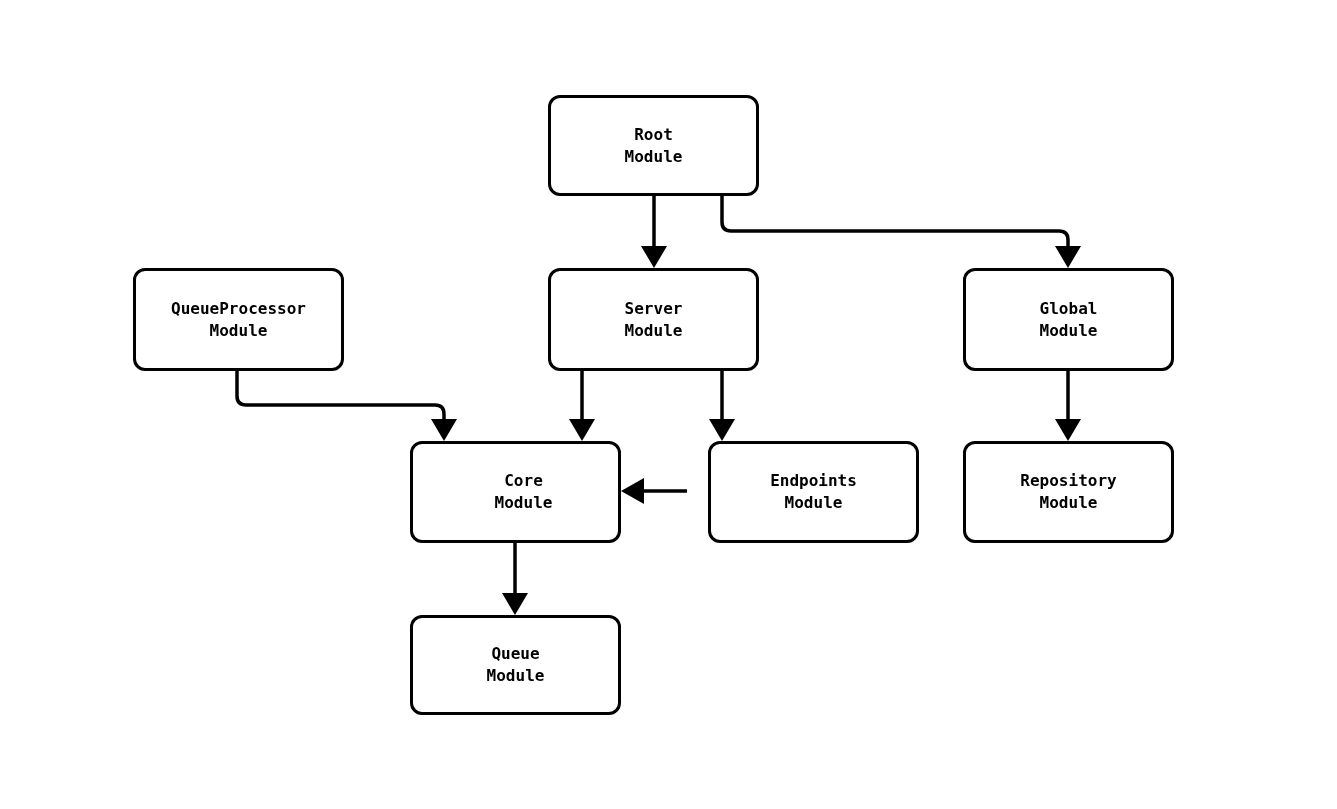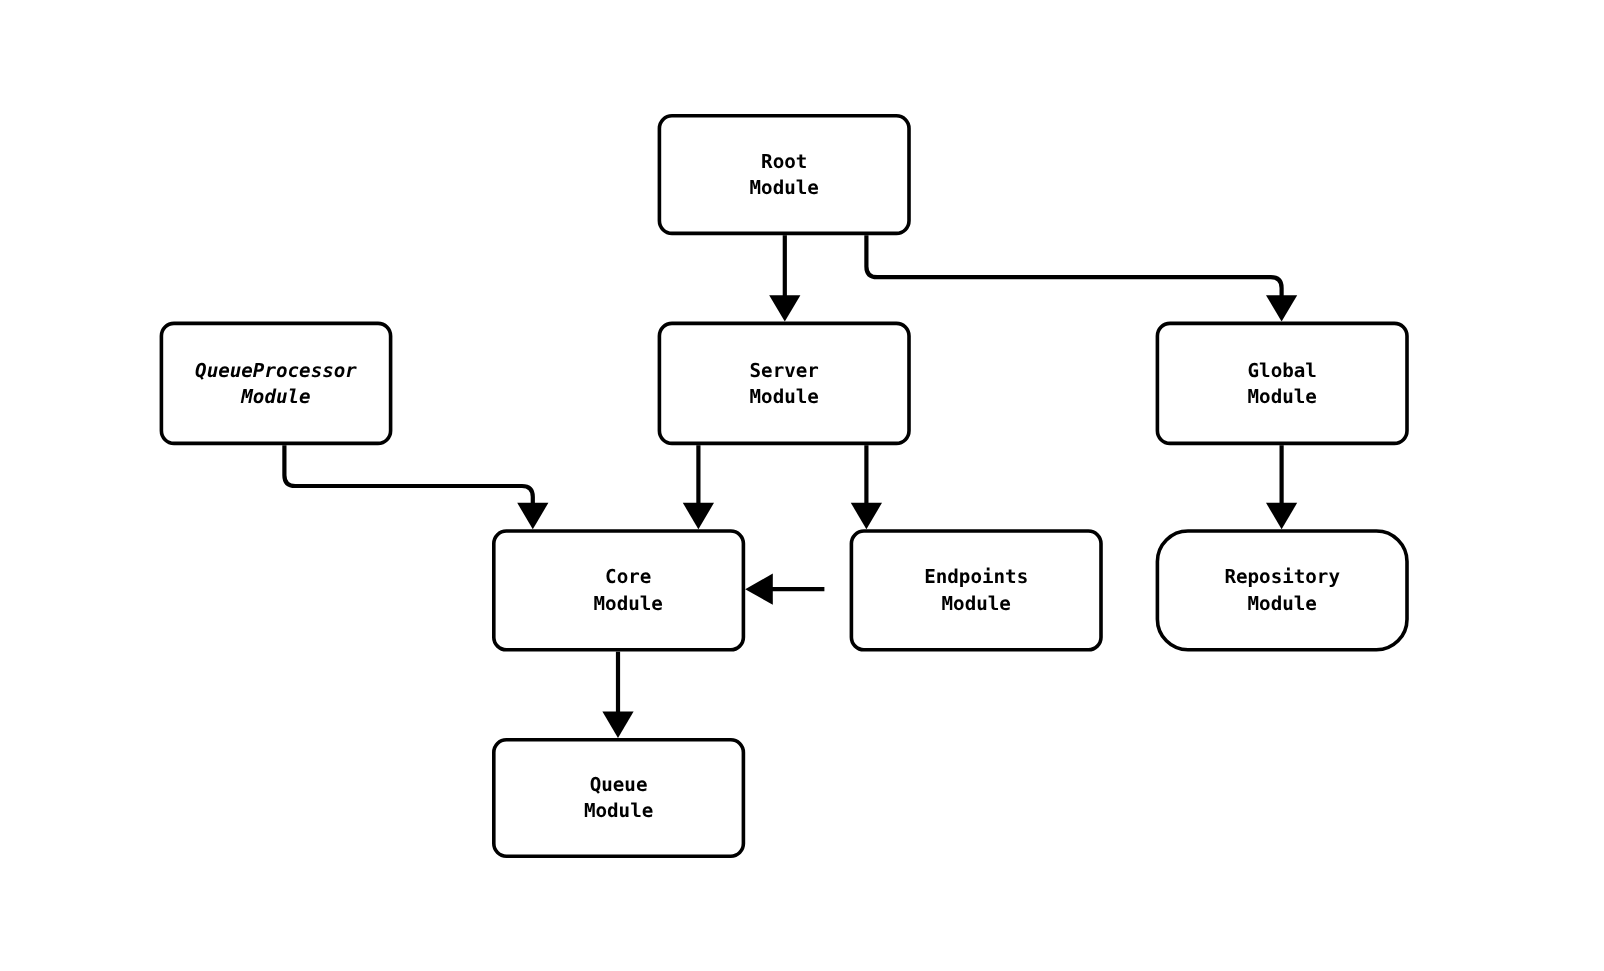--- a/index.html
+++ b/index.html
@@ -95,21 +95,21 @@
       <polygon points="515,615 502,593 528,593" fill="#000000"></polygon>
     </g>
 
   </svg>
 
   <div class="node" style="left:548px; top:95px; width:211px; height:101px;">
     <div class="node-line">Root</div>
     <div class="node-line">Module</div>
   </div>
 
-  <div class="node" style="left:133px; top:268px; width:194px; height:103px;font-style:italic;">
+  <div class="node" style="left:133px; top:268px; width:211px; height:103px;">
     <div class="node-line">QueueProcessor</div>
     <div class="node-line">Module</div>
   </div>
 
   <div class="node" style="left:548px; top:268px; width:211px; height:103px;">
     <div class="node-line">Server</div>
     <div class="node-line">Module</div>
   </div>
 
   <div class="node" style="left:963px; top:268px; width:211px; height:103px;">
@@ -120,21 +120,21 @@
   <div class="node" style="left:410px; top:441px; width:211px; height:102px;padding-left:16px;">
     <div class="node-line">Core</div>
     <div class="node-line">Module</div>
   </div>
 
   <div class="node" style="left:687px; top:441px; width:211px; height:102px;margin-left:21px;">
     <div class="node-line">Endpoints</div>
     <div class="node-line">Module</div>
   </div>
 
-  <div class="node" style="left:963px; top:441px; width:211px; height:102px;border-radius:27px;">
+  <div class="node" style="left:963px; top:441px; width:211px; height:102px;">
     <div class="node-line">Repository</div>
     <div class="node-line">Module</div>
   </div>
 
   <div class="node" style="left:410px; top:615px; width:211px; height:100px;">
     <div class="node-line">Queue</div>
     <div class="node-line">Module</div>
   </div>
 
 </div>

